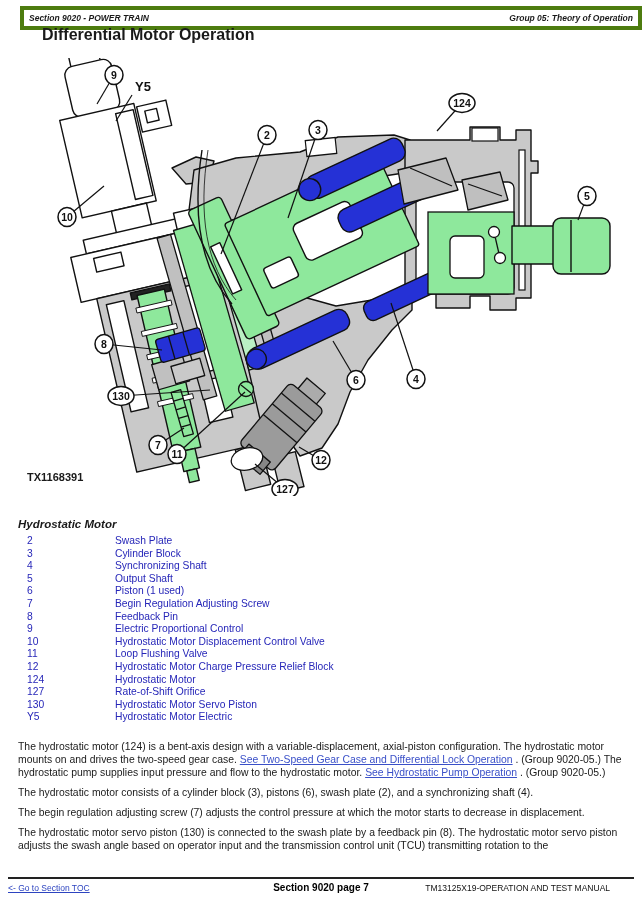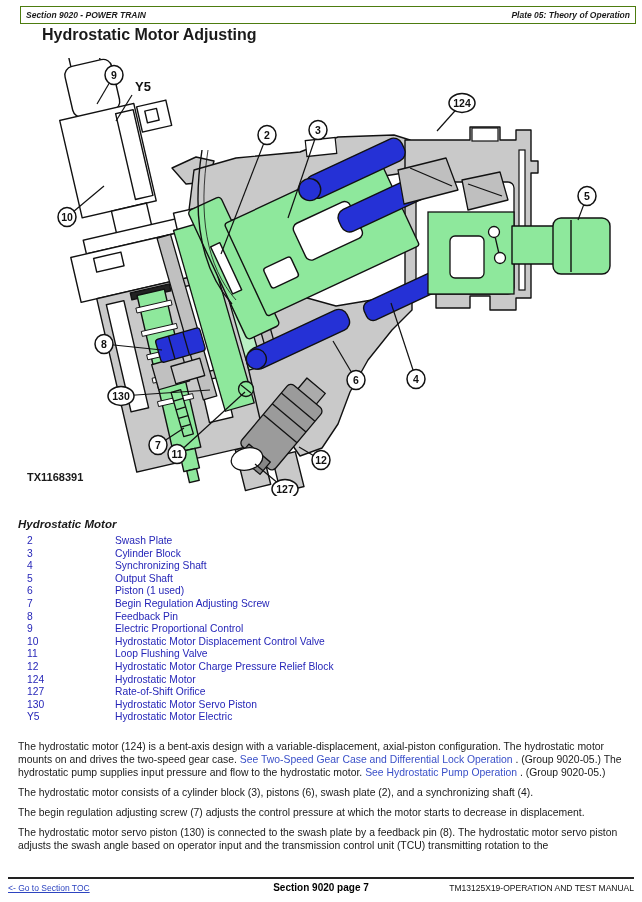--- a/index.html
+++ b/index.html
@@ -1,53 +1,53 @@
 <!DOCTYPE html>
 <html><head>
 <meta charset="utf-8">
 <style>
   html,body{margin:0;padding:0;background:#fff;}
   .page{position:relative;width:642px;height:902px;background:#fff;overflow:hidden;
         font-family:"Liberation Sans",sans-serif;color:#1a1a1a;}
   
   .header-band{position:absolute;top:6px;left:20px;width:604px;height:16px;
-    border:1px solid #4d7c0f;display:flex;justify-content:space-between;align-items:center;
+    border:4px solid #4d7c0f;display:flex;justify-content:space-between;align-items:center;
     padding:0 5px;font-size:8.5px;font-weight:bold;font-style:italic;gap:32px;}
   .page-title{position:absolute;top:26px;left:42px;font-size:16px;font-weight:bold;}
   
   svg.diagram{position:absolute;top:58px;left:0;}
   .tx-label{position:absolute;top:471px;left:27px;font-size:11px;font-weight:bold;}
   .fig-caption{position:absolute;top:518px;left:18px;font-size:11.5px;font-weight:bold;font-style:italic;}
   
   .legend{position:absolute;top:535px;left:27px;font-size:10.3px;color:#2626b8;}
   .legend-heading{font-weight:bold;margin-bottom:2px;}
   .legend-row{display:flex;line-height:12.6px;}
   .legend-key{width:88px;flex:0 0 88px;}
   
   .paragraphs{position:absolute;top:740px;left:18px;width:612px;font-size:10.4px;line-height:13px;}
   .paragraphs p{margin:0 0 7px 0;}
-  .doclink{color:#3a50c8;cursor:pointer;text-align:center;}
+  .doclink{color:#3a50c8;text-decoration:underline;cursor:pointer;text-align:center;}
   
   .footer-rule{position:absolute;top:877px;left:8px;width:626px;border-top:2px solid #222;}
   .footer{position:absolute;top:882px;left:8px;width:626px;display:flex;align-items:baseline;font-size:8.5px;}
   .footer .fl{flex:1;text-align:left;color:#2d44c0;text-decoration:underline;cursor:pointer;}
   .footer .fc{flex:1;text-align:center;font-weight:bold;font-size:10px;color:#000;}
-  .footer .fr{flex:1;text-align:right;color:#111;}
+  .footer .fr{flex:1;text-align:left;color:#111;}
 </style>
 </head>
 <body>
 
 <div class="page">
 
   <div class="header-band">
     <span>Section 9020 - POWER TRAIN</span>
-    <span>Plate 05: Theory of Operation</span>
+    <span>Group 05: Theory of Operation</span>
   </div>
 
-  <div class="page-title">Hydrostatic Motor Adjusting</div>
+  <div class="page-title">Differential Motor Operation</div>
 
   <svg class="diagram" width="642" height="438" viewBox="0 58 642 438" xmlns="http://www.w3.org/2000/svg">
 
     <g fill="#c9c9c9" stroke="#111" stroke-width="1.4" stroke-linejoin="round">
       <polygon points="172,168 196,157 214,161 208,182 186,184"></polygon>
       <polygon points="194,170 236,158 300,152 338,137 394,135 410,140 410,172 352,181 310,193 272,213 244,241 224,272 212,302 208,332 196,338 188,300 186,262 189,210"></polygon>
       <polygon points="405,140 470,140 470,127 500,127 500,140 516,140 516,130 531,130 531,161 538,161 538,173 531,173 531,298 516,298 516,310 490,310 490,296 470,296 470,308 436,308 436,292 405,292"></polygon>
       <polygon points="208,300 240,294 268,304 300,296 336,306 372,300 398,292 412,292 412,310 392,330 368,360 350,392 338,424 322,448 300,456 286,436 266,452 252,430 238,436 226,408 214,378 205,344 202,318"></polygon>
       <rect x="240" y="446" width="26" height="42" transform="rotate(-14 253 467)"></rect>
       <rect x="276" y="454" width="24" height="36" transform="rotate(-14 288 472)"></rect>

